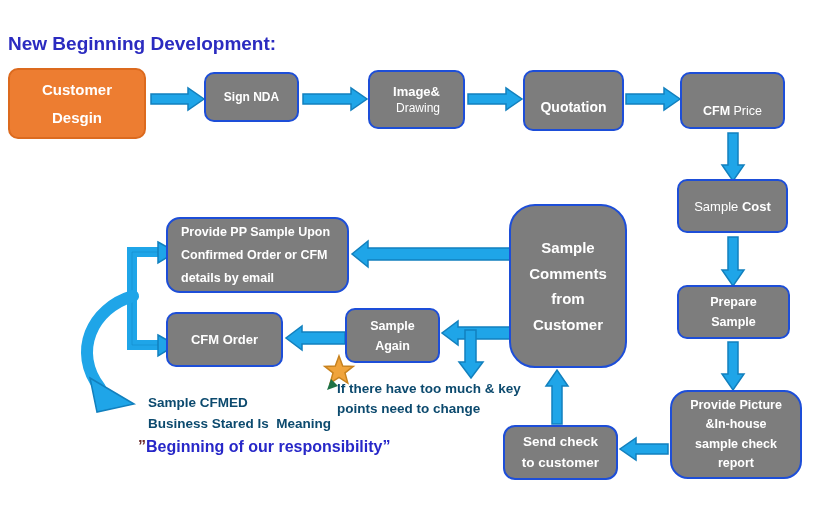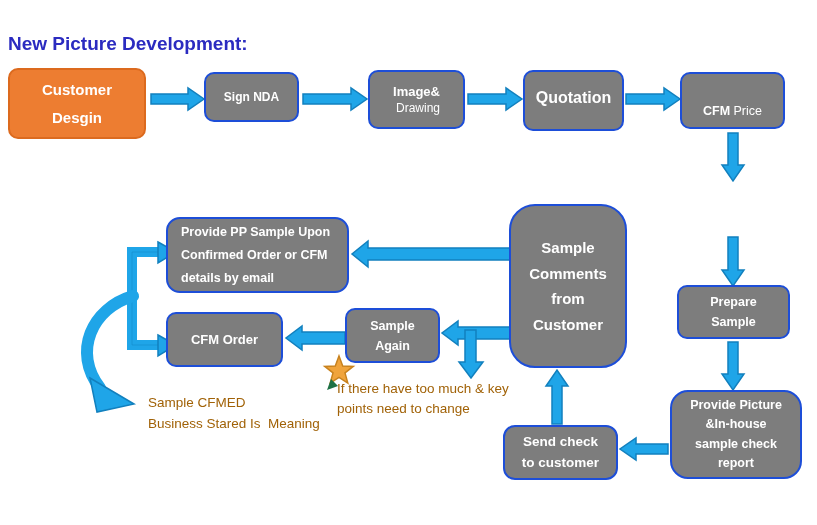--- a/index.html
+++ b/index.html
@@ -18,21 +18,21 @@
     background:#7d7d7d;border:2px solid #1d4ed8;border-radius:10px;
     box-sizing:border-box;white-space:pre-line;
   }
   .box.orange{background:#ed7d31;border-color:#dc6a1e;}
   .box.top{align-items:flex-start;}
   .title{
     position:absolute;left:8px;top:33px;z-index:2;
     color:#2b2bc0;font-size:19px;font-weight:700;white-space:nowrap;
   }
   .note{
-    position:absolute;z-index:2;color:#a16207;font-weight:400;
+    position:absolute;z-index:2;color:#0c4a6e;font-weight:700;
     white-space:pre-wrap;
   }
   .resp{
     position:absolute;left:138px;top:438px;z-index:2;
     color:#2727c8;font-size:16px;font-weight:700;white-space:nowrap;
   }
   .resp .q-open{color:#6b2b2b;}
   .r{font-weight:400;}
   .sub{font-weight:400;font-size:12px;display:block;margin-top:1px;text-align:right;}
 </style>
@@ -62,43 +62,46 @@
       <polygon points="158,242 176,252 158,263"></polygon>
       <polygon points="158,335 176,345 158,356"></polygon>
 
       <path d="M133,296 C92,308 72,352 100,388" fill="none" stroke="#1fa5e8" stroke-width="12" stroke-linecap="round"></path>
       <polygon points="90,378 134,404 97,412"></polygon>
     </g>
     <polygon fill="#f0a43c" stroke="#c8821e" stroke-width="1.5" points="339,356 342.7,365.9 353.3,366.4 345,372.9 347.8,383.1 339,377.3 330.2,383.1 333,372.9 324.7,366.4 335.3,365.9"></polygon>
     <polygon fill="#1e7145" points="327,390 331,379 338,386"></polygon>
   </svg>
 
-  <div class="title">New Picture Development:</div>
+  <div class="title">New Beginning Development:</div>
 
   <div class="box orange" style="left:8px;top:68px;width:138px;height:71px;font-size:15px;line-height:1.85;">
     <span>Customer
 Desgin</span>
   </div>
 
   <div class="box" style="left:204px;top:72px;width:95px;height:50px;font-size:12px;">
     <span>Sign NDA</span>
   </div>
 
   <div class="box" style="left:368px;top:70px;width:97px;height:59px;font-size:13px;line-height:1.2;">
     <span><span>Image&amp;</span><span class="sub">Drawing</span></span>
   </div>
 
-  <div class="box top" style="left:523px;top:70px;width:101px;height:61px;font-size:16px;padding-top:17px;">
+  <div class="box top" style="left:523px;top:70px;width:101px;height:61px;font-size:14px;padding-top:27px;">
     <span>Quotation</span>
   </div>
 
   <div class="box top" style="left:680px;top:72px;width:105px;height:57px;font-size:12.5px;padding-top:30px;">
     <span><span>CFM</span><span class="r"> Price</span></span>
   </div>
 
+  <div class="box" style="left:677px;top:179px;width:111px;height:54px;font-size:13px;">
+    <span><span class="r">Sample </span><span>Cost</span></span>
+  </div>
 
   <div class="box" style="left:677px;top:285px;width:113px;height:54px;font-size:12.5px;line-height:1.6;">
     <span>Prepare
 Sample</span>
   </div>
 
   <div class="box" style="left:670px;top:390px;width:132px;height:89px;font-size:12.5px;line-height:1.55;border-radius:18px;">
     <span>Provide Picture
 &amp;In-house
 sample check
@@ -131,14 +134,15 @@
   <div class="box" style="left:166px;top:312px;width:117px;height:55px;font-size:13px;">
     <span>CFM Order</span>
   </div>
 
   <div class="note" style="left:337px;top:379px;font-size:13.5px;line-height:20px;">If there have too much &amp; key
 points need to change</div>
 
   <div class="note" style="left:148px;top:392px;font-size:13.5px;line-height:21px;">Sample CFMED
 Business Stared Is  Meaning</div>
 
+  <div class="resp"><span class="q-open">”</span><span>Beginning of our responsibility</span><span>”</span></div>
 
 </div>
 
 </body></html>

